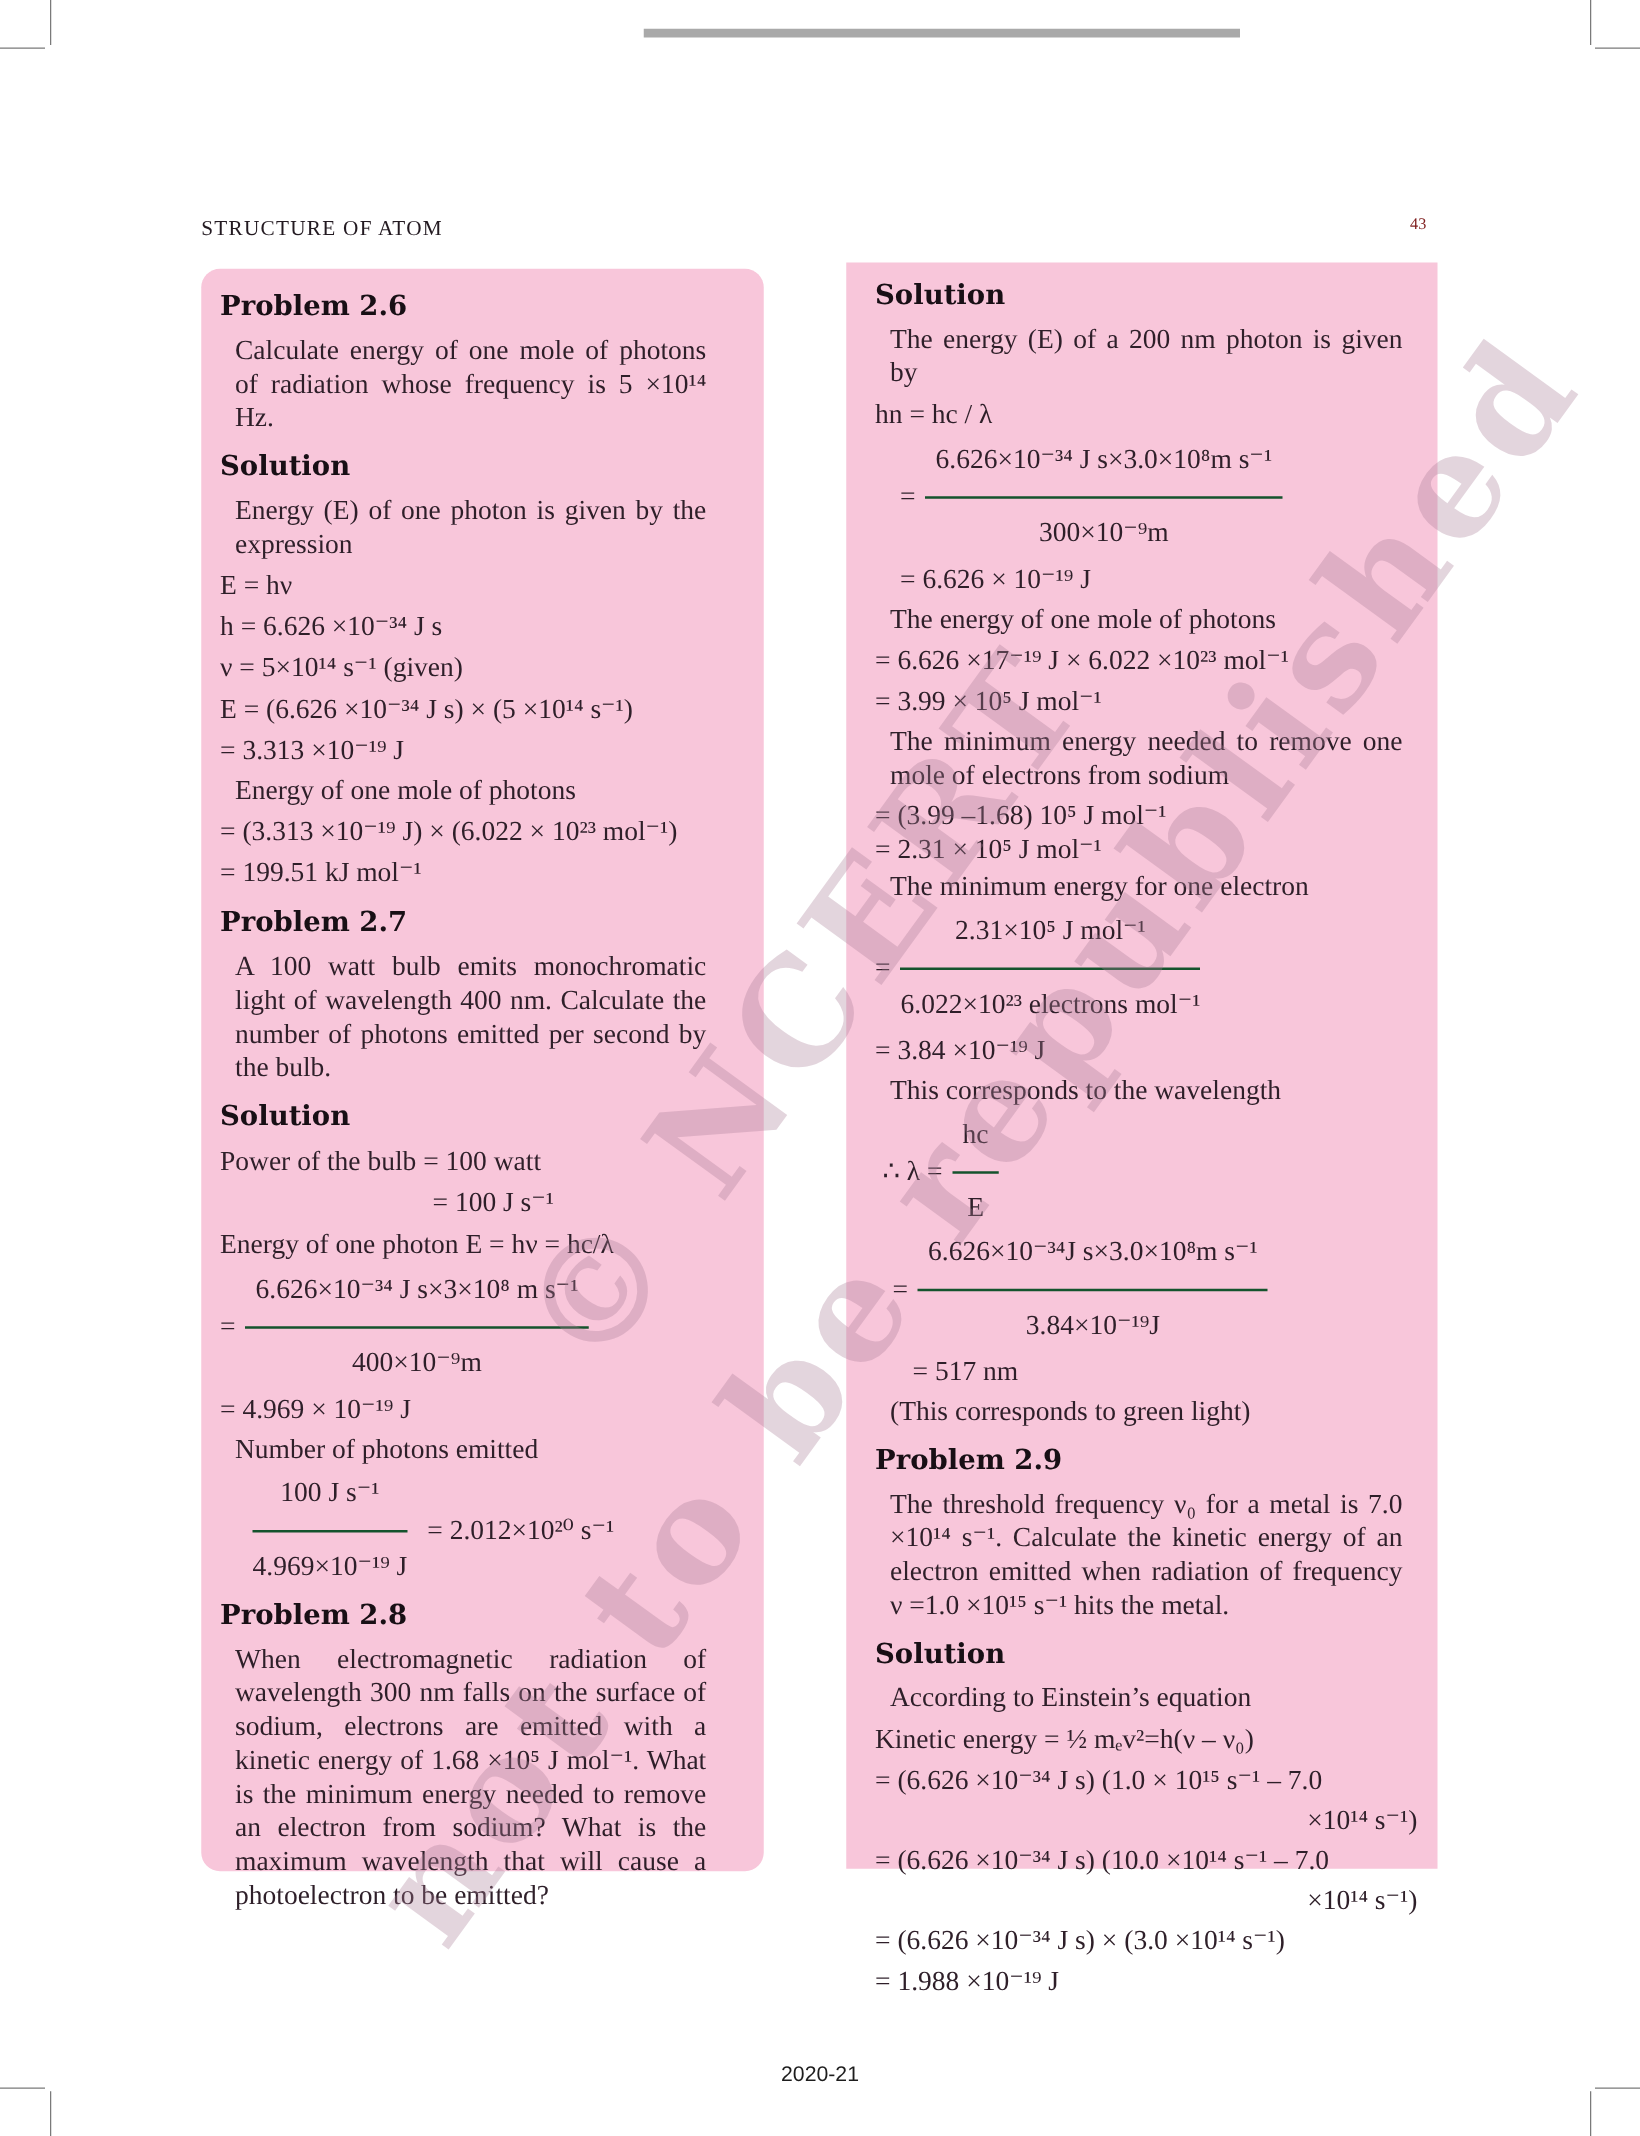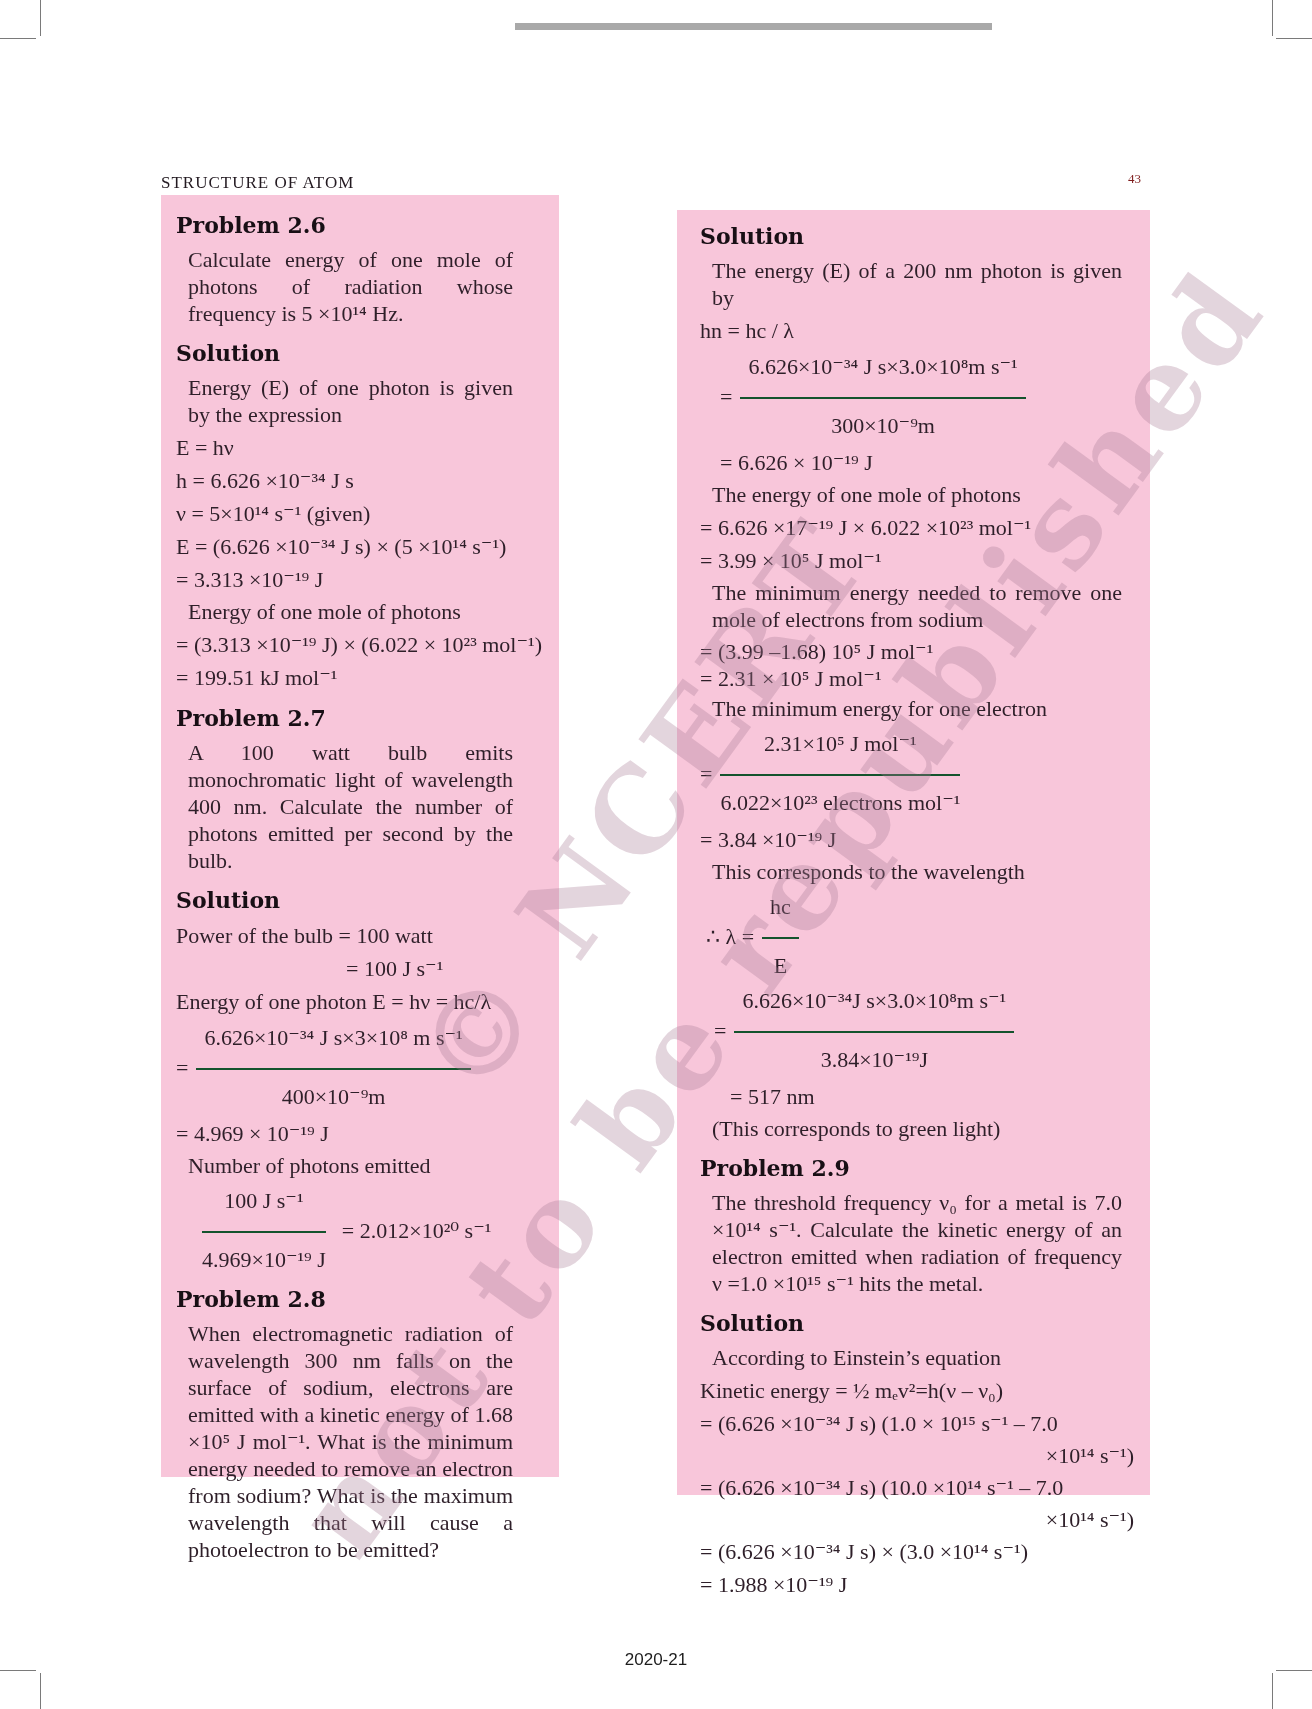--- a/index.html
+++ b/index.html
@@ -7,21 +7,21 @@
         font-family:"Liberation Serif","DejaVu Serif",serif;color:#2e1f29;}
   
   .crop{position:absolute;background:#7a7a7a;}
   
   .top-bar{position:absolute;left:515px;top:23px;width:477px;height:7px;background:#a9a9a9;}
   
   .running-head{position:absolute;left:161px;top:173px;font-size:17px;letter-spacing:1px;color:#231a21;}
   .page-number{position:absolute;left:1128px;top:171px;font-size:13px;color:#7f1d1d;}
   
   .pink-box{position:absolute;background:#f8c6da;box-sizing:border-box;}
-  #box-left{left:161px;top:195px;width:398px;height:1282px;padding:16px 34px 0 15px;}
+  #box-left{left:161px;top:215px;width:450px;height:1282px;padding:16px 34px 0 15px;border-radius:15px;}
   #box-right{left:677px;top:210px;width:473px;height:1285px;padding:12px 16px 0 23px;}
   .block-heading{font-family:"DejaVu Serif","Liberation Serif",serif;font-weight:bold;
                  font-size:22px;line-height:28px;color:#180f15;margin:12px 0 7px;}
   .pink-box > .block-heading:first-child{margin-top:0;}
   .block-para{font-size:22px;line-height:27px;text-align:justify;margin:3px 12px 5px;}
   .block-eq{font-size:22px;line-height:29px;margin:4px 0;white-space:nowrap;}
   .block-eq.tight{margin:0;line-height:27px;}
   .block-right{font-size:22px;line-height:27px;text-align:right;margin:0 0 4px;white-space:nowrap;}
   .block-frac{display:flex;align-items:center;font-size:22px;margin:9px 0;white-space:nowrap;}
   .frac{display:inline-block;text-align:center;margin:0 6px;}

